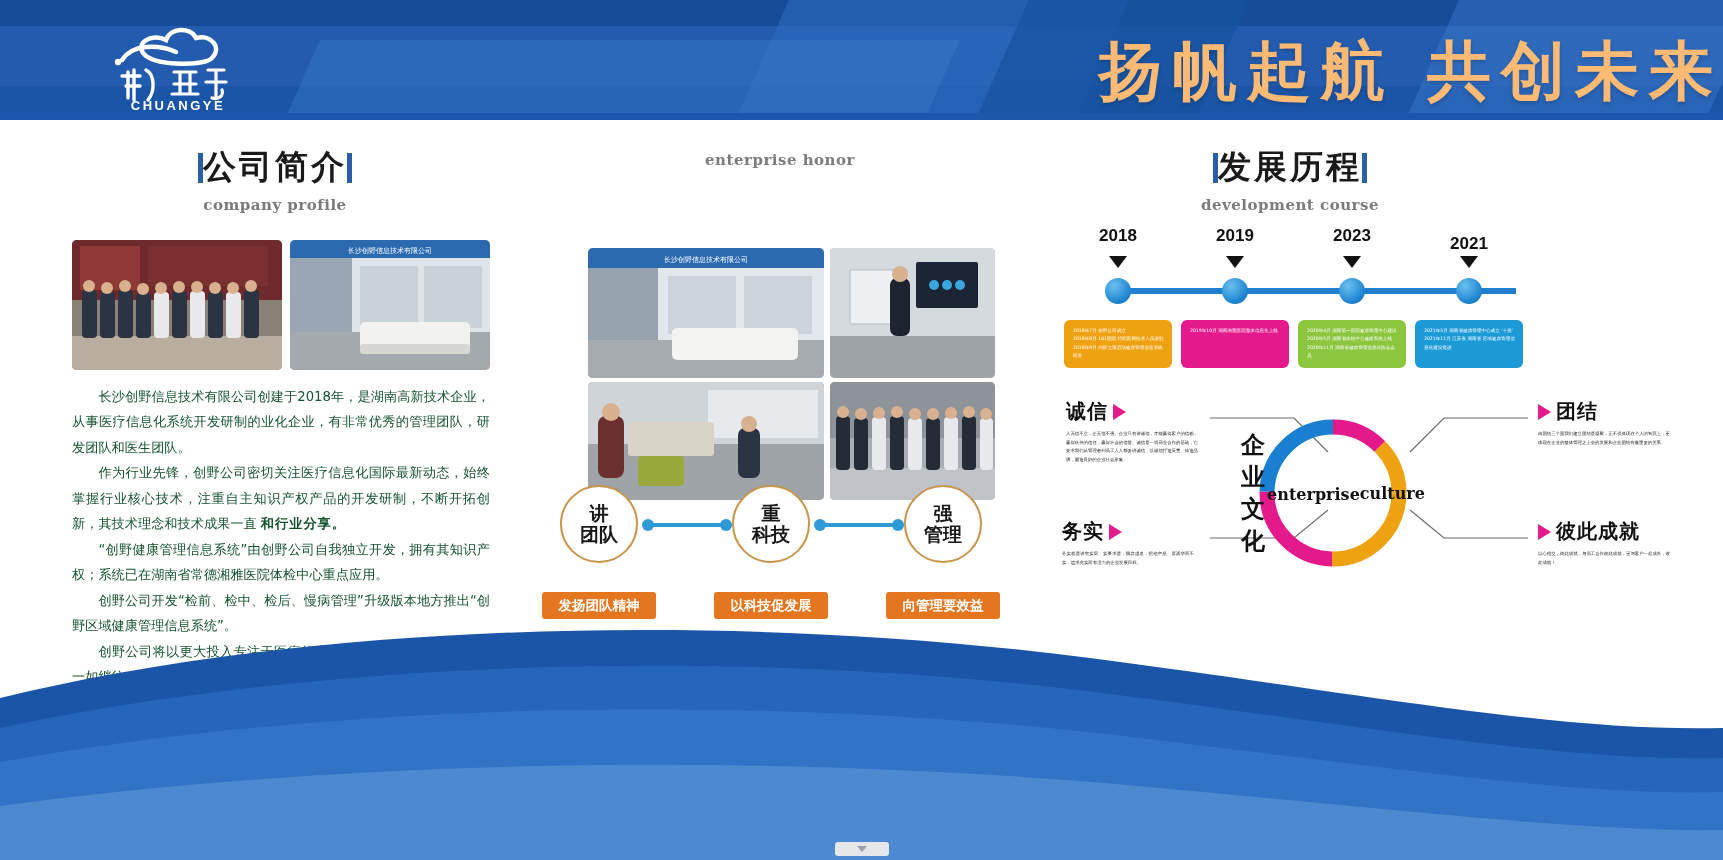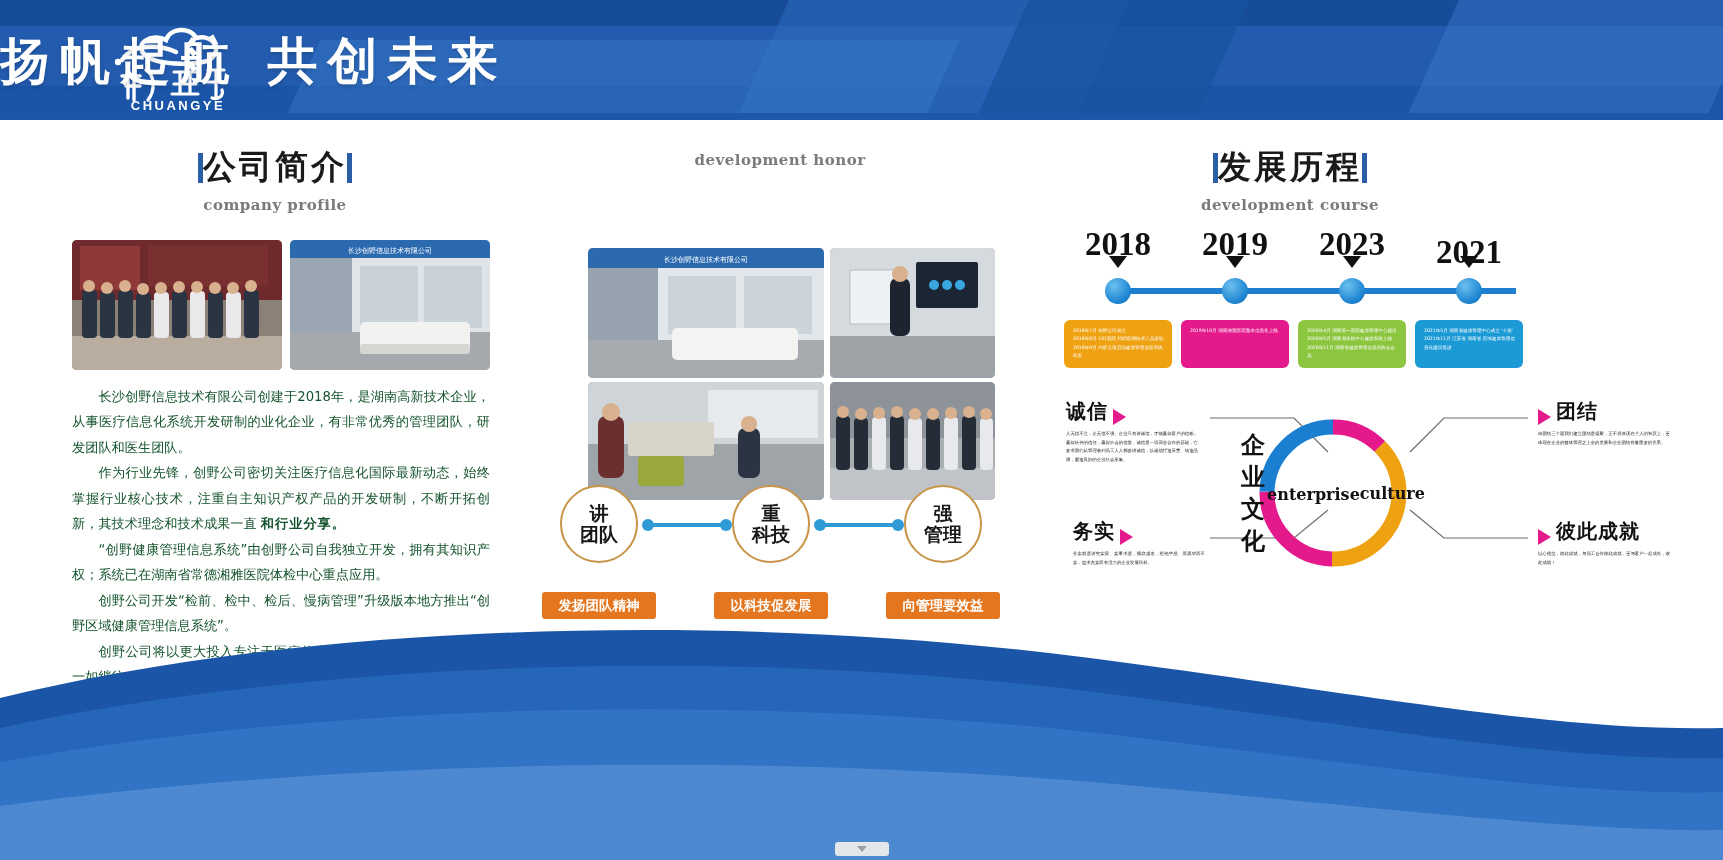--- a/index.html
+++ b/index.html
@@ -24,22 +24,22 @@
   .hdr-rule { position:absolute; left:0; bottom:0; width:1723px; height:7px; background:#1c57ab; }
 
   .logo { position:absolute; left:88px; top:14px; width:180px; height:100px; }
   .logo svg { display:block; }
   .logo-sub {
     position:absolute; left:0; top:84px; width:180px; text-align:center;
     color:#fff; font-size:13px; letter-spacing:2.5px; font-weight:600;
   }
 
   .hdr-title {
-    position:absolute; left:0; top:28px; width:1723px; text-align:left;
-    color:#ffffff; font-size:50px; font-weight:900;
+    position:absolute; left:0; top:28px; width:1723px; text-align:right;
+    color:#fdba74; font-size:64px; font-weight:900;
     letter-spacing:10px; font-family:"DejaVu Sans","Liberation Sans",sans-serif;
     text-shadow:0 2px 4px rgba(0,0,0,.18);
   }
 
   
   .sec-head { position:absolute; text-align:center; }
   .sec-cn {
     font-size:33px; font-weight:700; color:#1a1a1a; letter-spacing:3px;
     font-family:"DejaVu Serif","Liberation Serif",serif;
     display:flex; align-items:center; justify-content:center; 
@@ -76,22 +76,22 @@
     border-radius:3px; font-size:13.5px; font-weight:700; display:flex;
     align-items:center; justify-content:center;
     font-family:"DejaVu Sans","Liberation Sans",sans-serif; white-space:nowrap;
   }
 
   
   .tl { position:absolute; left:1050px; top:228px; width:480px; height:150px; }
   .tl-line { position:absolute; left:62px; top:60px; width:404px; height:6px; background:#1e7fd1; }
   .tl-node { position:absolute; top:50px; width:26px; height:26px; border-radius:50%;
              background:radial-gradient(circle at 35% 30%, #6cc0ee, #1f86d2 65%, #1467ad); }
-  .tl-year { position:absolute; top:-2px; font-size:33px; font-weight:900; color:#111;
-             font-family:Liberation Serif, serif; text-align:center; width:80px; }
+  .tl-year { position:absolute; top:-2px; font-size:17px; font-weight:900; color:#111;
+             font-family:Liberation Sans, sans-serif; text-align:center; width:80px; }
   .tl-tri { position:absolute; top:28px; width:0; height:0;
             border-left:9px solid transparent; border-right:9px solid transparent; border-top:12px solid #111; }
   .tl-box { position:absolute; top:92px; width:108px; height:48px; border-radius:6px;
             padding:7px 7px 0 9px; color:#fff; font-size:4.6px; line-height:1.85;
             font-family:"DejaVu Sans","Liberation Sans",sans-serif; overflow:hidden; }
   .tl-box .notch { position:absolute; left:44px; top:-8px; width:0; height:0;
             border-left:10px solid transparent; border-right:10px solid transparent; }
 
   
   .culture { position:absolute; left:1058px; top:390px; width:620px; height:220px; }
@@ -100,21 +100,21 @@
                  display:flex; align-items:center; justify-content:center; }
   .ring-cn { font-size:24px; font-weight:800; color:#111; letter-spacing:2px;
              font-family:"DejaVu Serif","Liberation Serif",serif; }
   .ring-en1 { font-size:16px; font-weight:700; color:#111; margin-top:2px;
              font-family:"DejaVu Serif","Liberation Serif",serif; }
   .ring-en2 { font-size:16px; font-weight:700; color:#111;
              font-family:"DejaVu Serif","Liberation Serif",serif; }
 
   .cul-item { position:absolute; width:132px; }
   .cul-title { font-size:20px; font-weight:900; color:#111; letter-spacing:1px;
-               font-family:"DejaVu Sans","Liberation Sans",sans-serif; display:flex; align-items:flex-end; gap:5px; }
+               font-family:"DejaVu Sans","Liberation Sans",sans-serif; display:flex; align-items:center; gap:5px; }
   .cul-arrow { width:0; height:0; border-top:8px solid transparent; border-bottom:8px solid transparent; }
   .cul-arrow.right { border-left:13px solid #e3198c; }
   .cul-body { margin-top:5px; font-size:4.4px; line-height:1.95; color:#222; text-align:justify;
               font-family:"DejaVu Sans","Liberation Sans",sans-serif; }
 
   
   .wave { position:absolute; left:0; bottom:0; width:1723px; height:258px; }
   .scroll-hint { position:absolute; left:0; bottom:2px; width:1723px; text-align:center;
                  color:#c9cdd2; font-size:11px; }
   .scroll-hint .pad { display:inline-block; width:54px; height:14px; background:#e4e7ea; border-radius:3px;
@@ -157,21 +157,21 @@
   <div class="sec-head" style="left:55px; top:145px; width:440px;">
     <div class="sec-cn">
       <span class="sec-bar"></span>
       <span>公司简介</span>
       <span class="sec-bar"></span>
     </div>
     <div class="sec-en">company profile</div>
   </div>
 
   <div class="sec-head" style="left:560px; top:145px; width:440px;">
-    <div class="sec-en">development honor</div>
+    <div class="sec-en">enterprise honor</div>
   </div>
 
   <div class="sec-head" style="left:1070px; top:145px; width:440px;">
     <div class="sec-cn">
       <span class="sec-bar"></span>
       <span>发展历程</span>
       <span class="sec-bar"></span>
     </div>
     <div class="sec-en">development course</div>
   </div>
@@ -411,21 +411,21 @@
     </div>
 
     <div class="cul-item" style="left:480px; top:8px;">
       <div class="cul-title">
         <span class="cul-arrow right"></span>
         <span>团结</span>
       </div>
       <div class="cul-body">由团结三个面我们建立团结是凝聚，正不仅体现在个人的智慧上，更体现在企业的整体管理之上全的发展和企业团结有着重要的关系。</div>
     </div>
 
-    <div class="cul-item" style="left:15px; top:128px;">
+    <div class="cul-item" style="left:4px; top:128px;">
       <div class="cul-title">
         <span>务实</span>
         <span class="cul-arrow right"></span>
       </div>
       <div class="cul-body">务实就是讲究实际、实事求是，摒弃虚名，把他空想、屏观华而不实，追求充实而有活力的企业发展目标。</div>
     </div>
 
     <div class="cul-item" style="left:480px; top:128px;">
       <div class="cul-title">
         <span class="cul-arrow right"></span>

